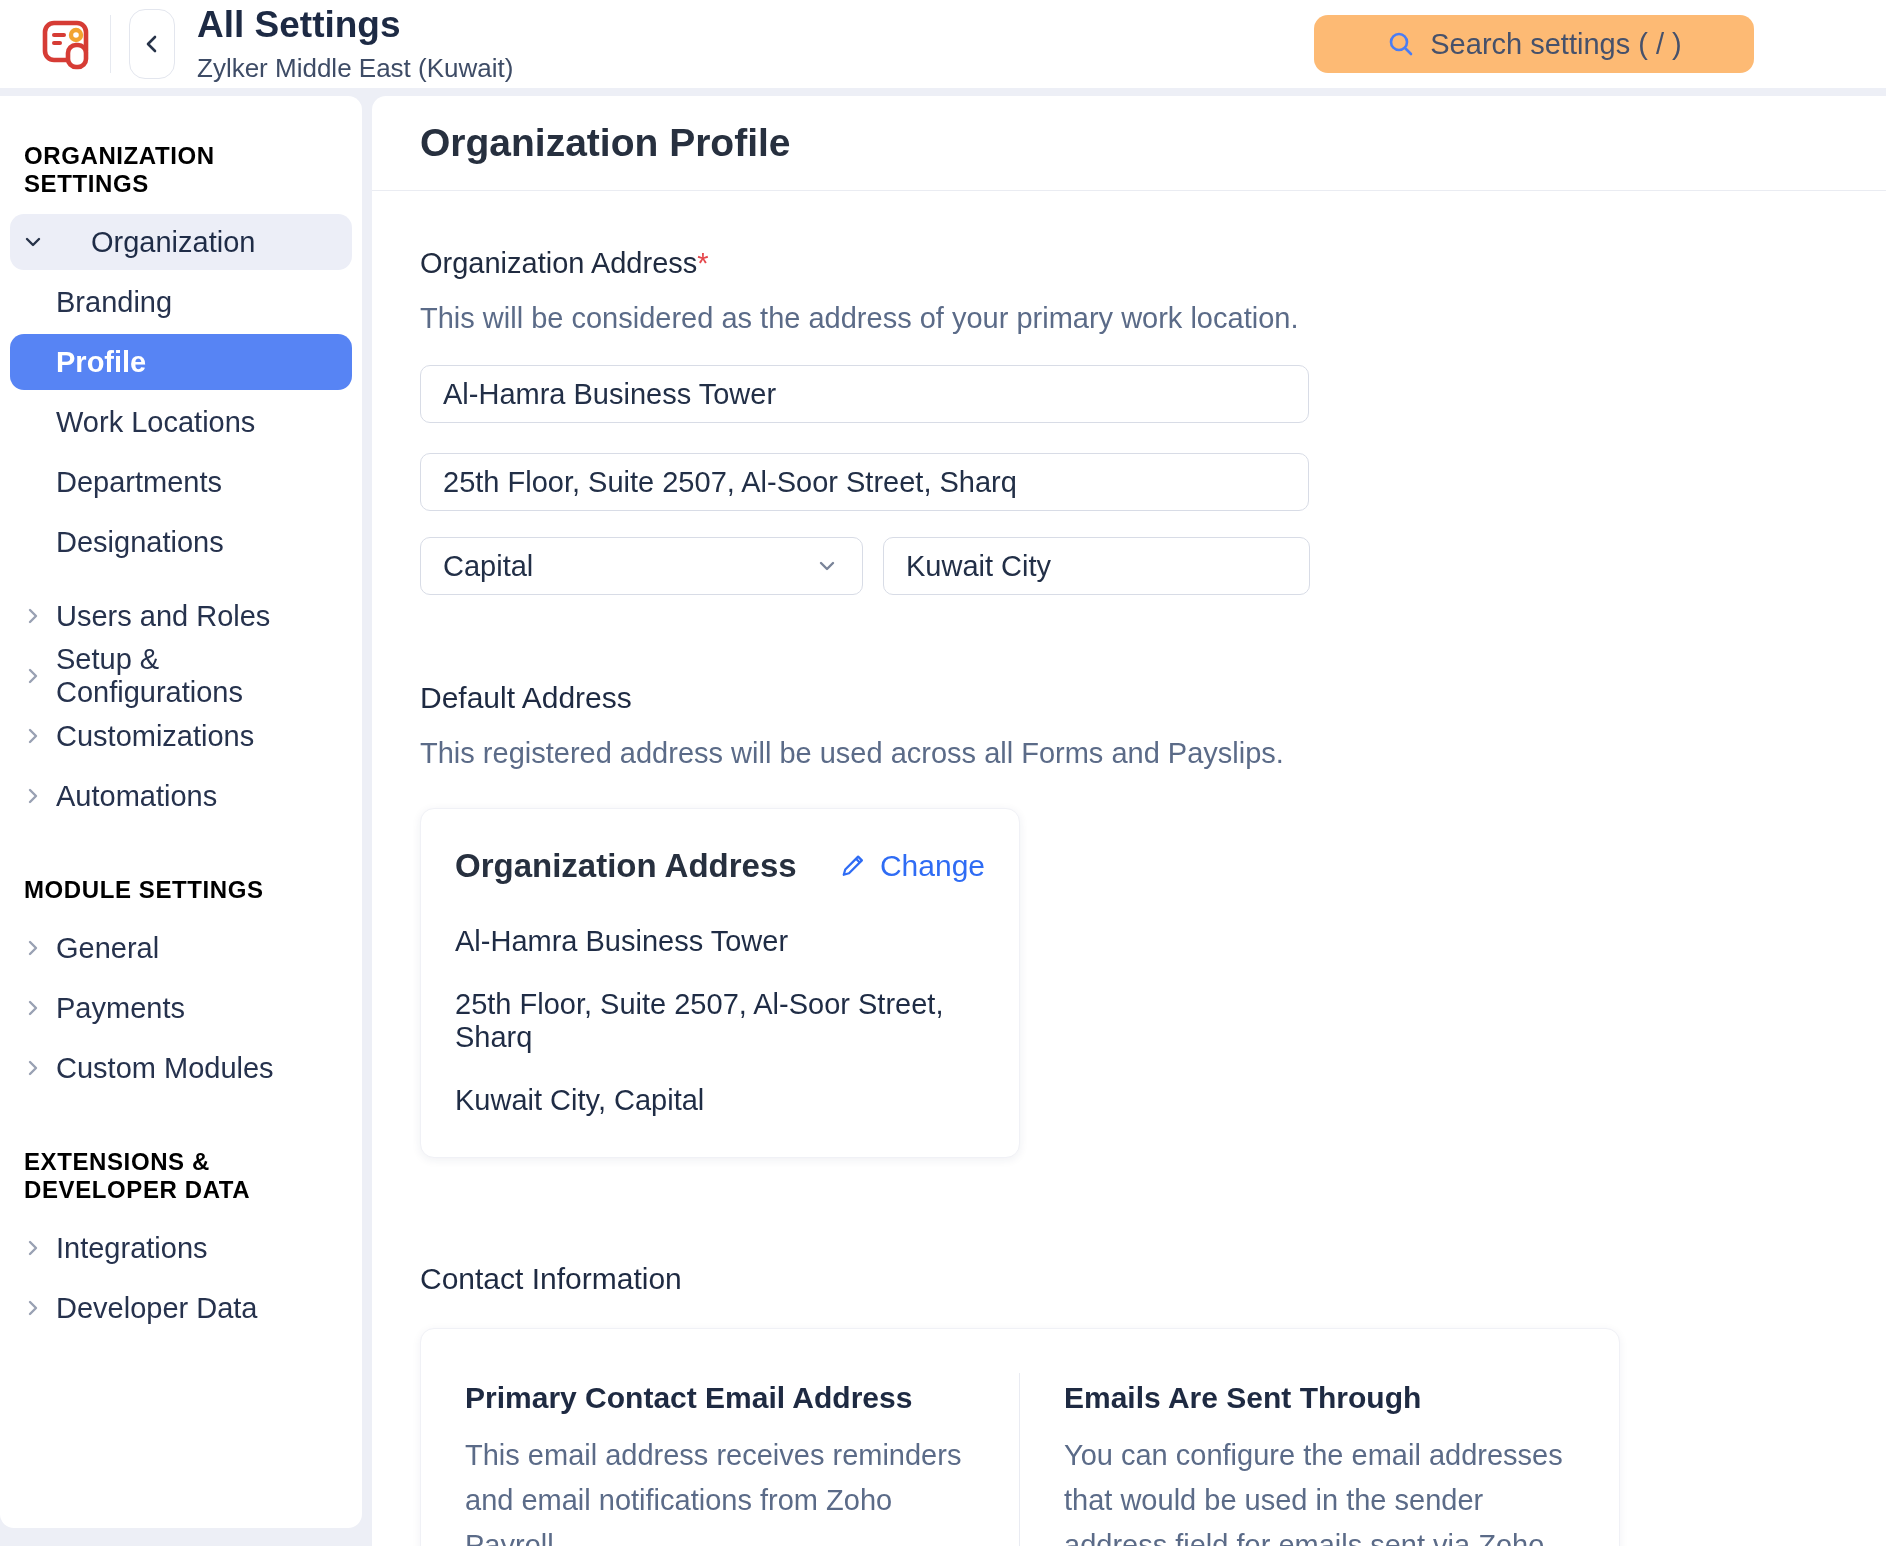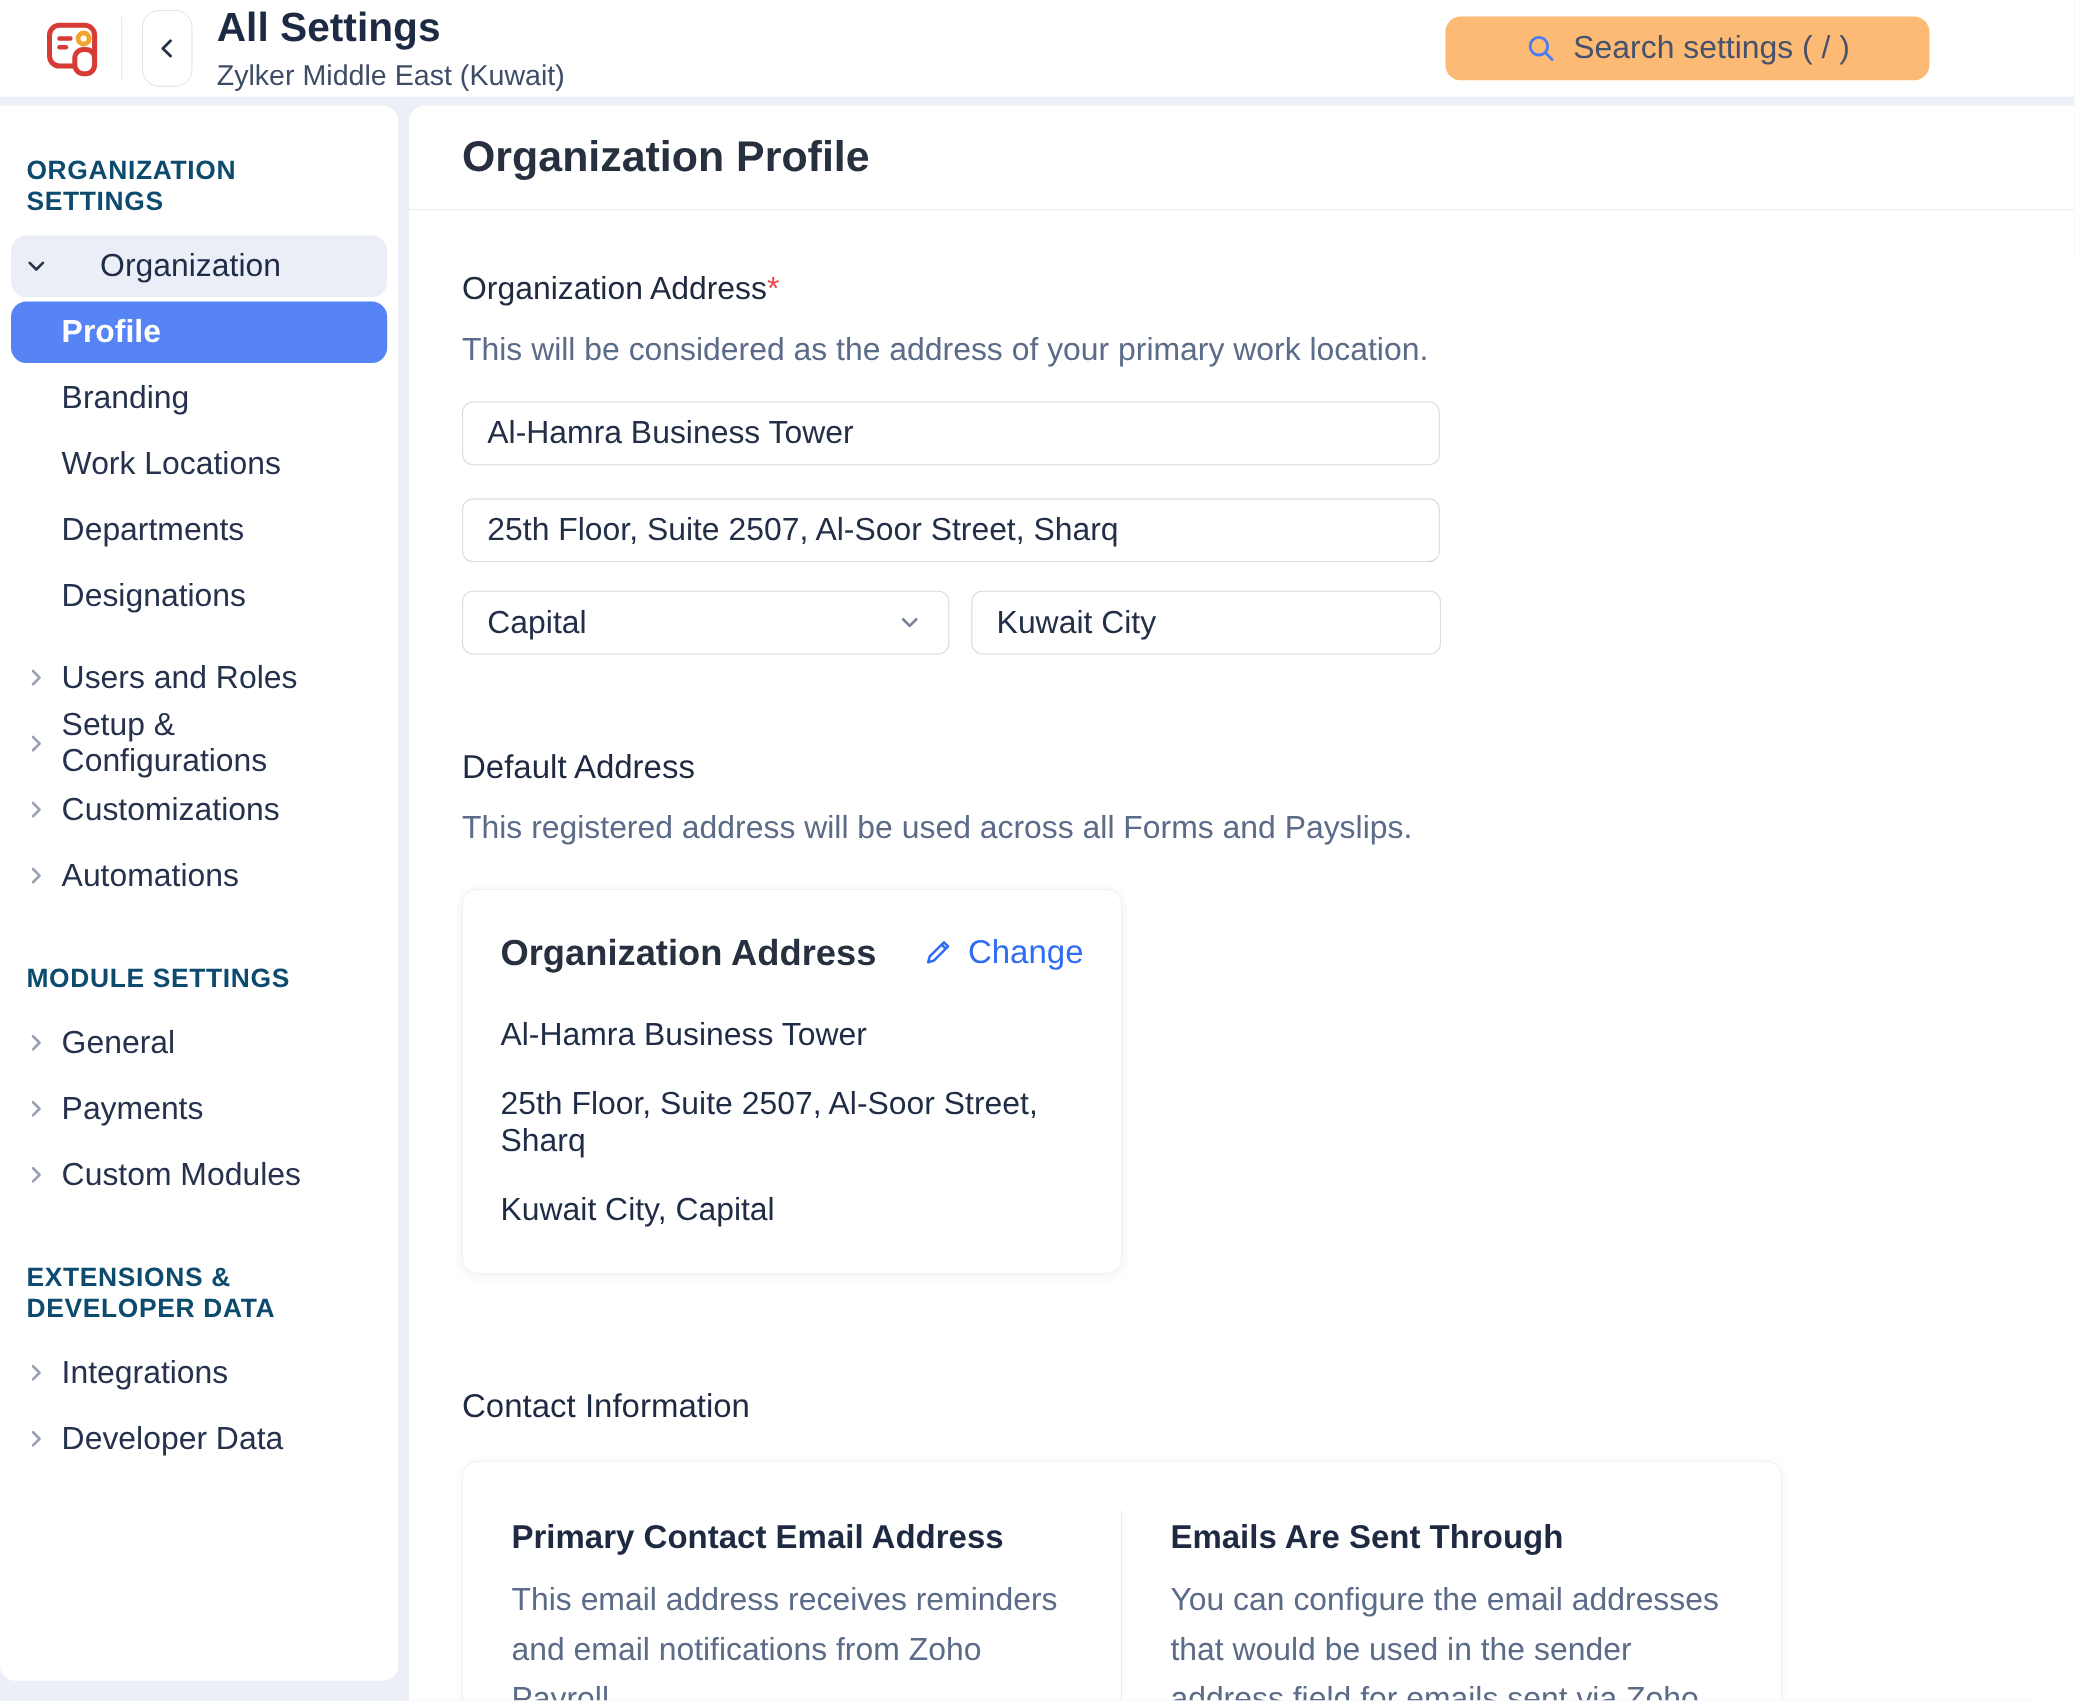--- a/index.html
+++ b/index.html
@@ -20,21 +20,21 @@
                  cursor:pointer; }
   .search-pill span { font-size:29px; color:#46516b; }
 
   
   .app { display:flex; gap:10px; padding-top:8px; height:1458px; }
   .sidebar { width:362px; background:#fff; border-radius:0 14px 14px 14px; height:1432px; flex:none;
              padding-top:6px; }
   .main { flex:1; background:#fff; border-radius:14px 0 0 0; height:1450px; overflow:hidden; }
 
   
-  .side-label { font-size:24px; font-weight:700; letter-spacing:0.6px; color:#0c4a6e;
+  .side-label { font-size:24px; font-weight:700; letter-spacing:0.6px; color:#000000;
                 margin:40px 24px 16px 24px; }
   .side-label.tight { margin-top:52px; }
   .side-row { height:56px; margin:4px 10px; border-radius:14px; display:flex; align-items:center;
               padding:0 12px; font-size:29px; color:#26324d; cursor:pointer; }
   .side-row .chev { width:22px; display:flex; justify-content:center; margin-right:12px; flex:none; }
   .side-row.parent-open { background:#eceef7; color:#1f2c47; font-weight:500;gap:35px; }
   .side-row.child { padding-left:46px; }
   .side-row.active { background:#5784f4; color:#fff; font-weight:700; }
   .group-gap { margin-top:18px; }
 
@@ -117,25 +117,25 @@
 
     <div class="side-row parent-open">
       <span class="chev">
         <svg width="20" height="20" viewBox="0 0 20 20">
             <polyline points="4 7 10 13 16 7" fill="none" stroke="#273349" stroke-width="2.4" stroke-linecap="round" stroke-linejoin="round"></polyline>
           </svg>
       </span>
       <span>Organization</span>
     </div>
 
+    <div class="side-row child">
+      <span>Branding</span>
+    </div>
     <div class="side-row child active">
       <span>Profile</span>
-    </div>
-    <div class="side-row child">
-      <span>Branding</span>
     </div>
     <div class="side-row child">
       <span>Work Locations</span>
     </div>
     <div class="side-row child">
       <span>Departments</span>
     </div>
     <div class="side-row child">
       <span>Designations</span>
     </div>

